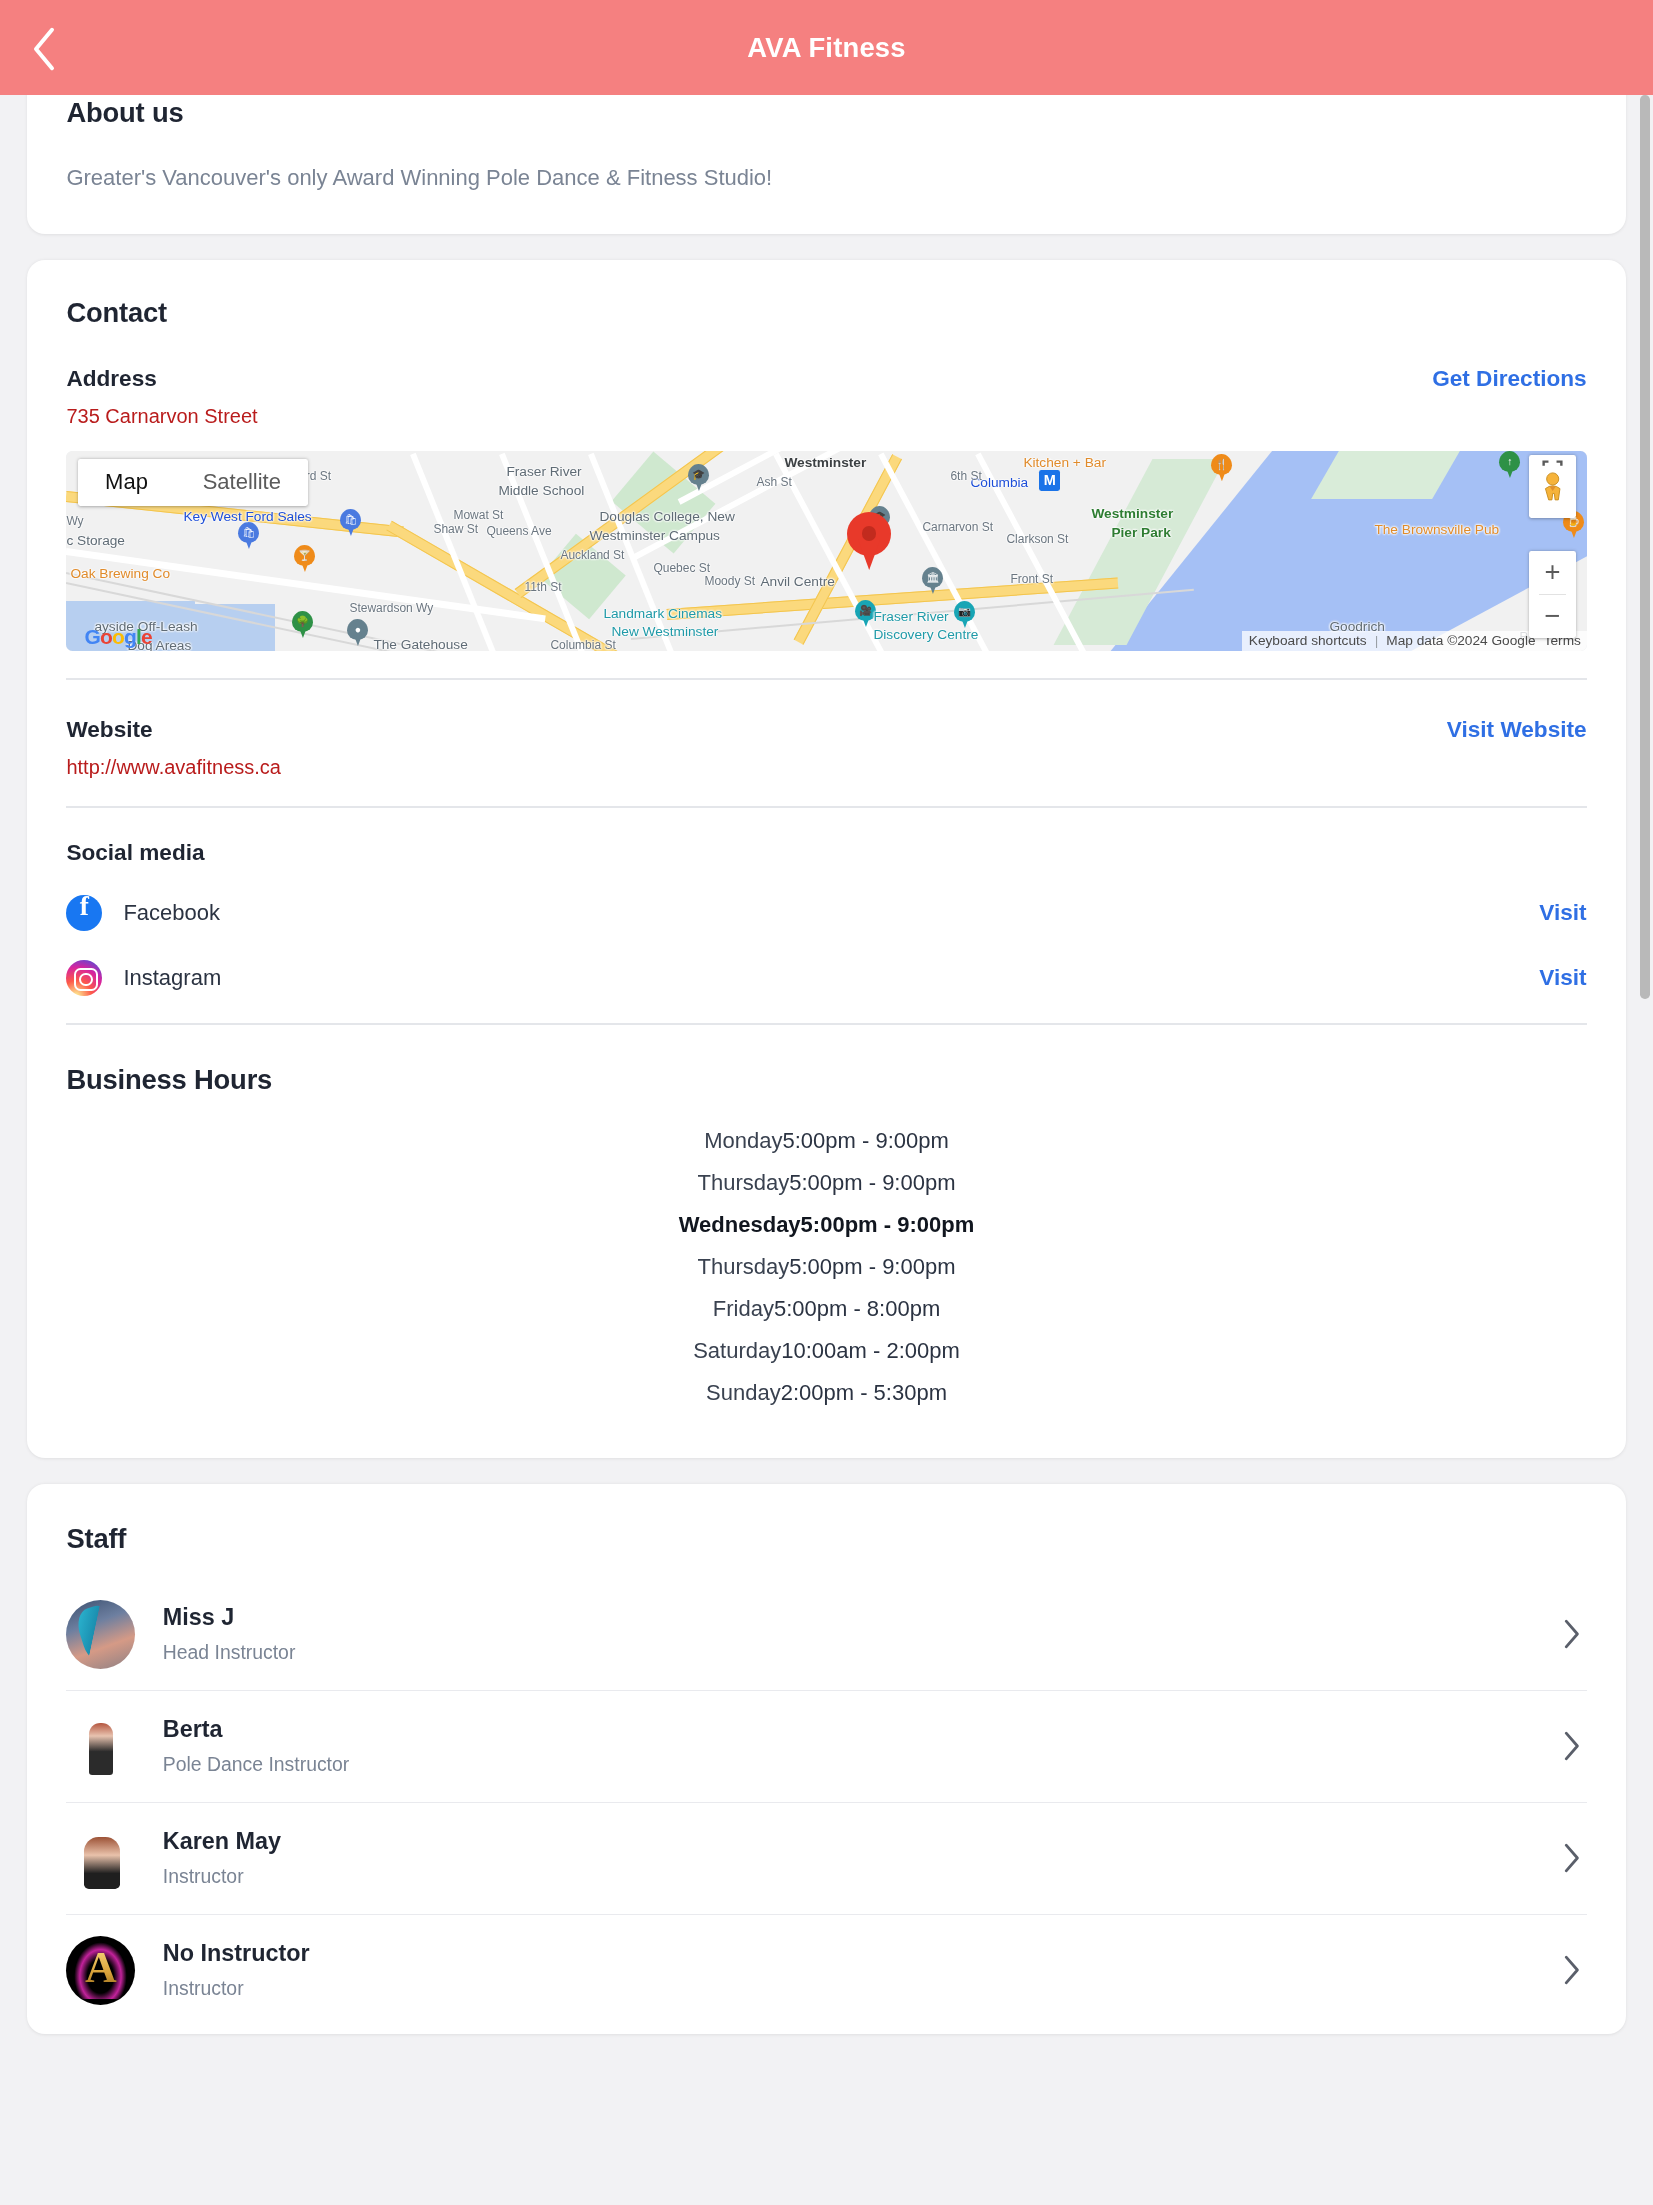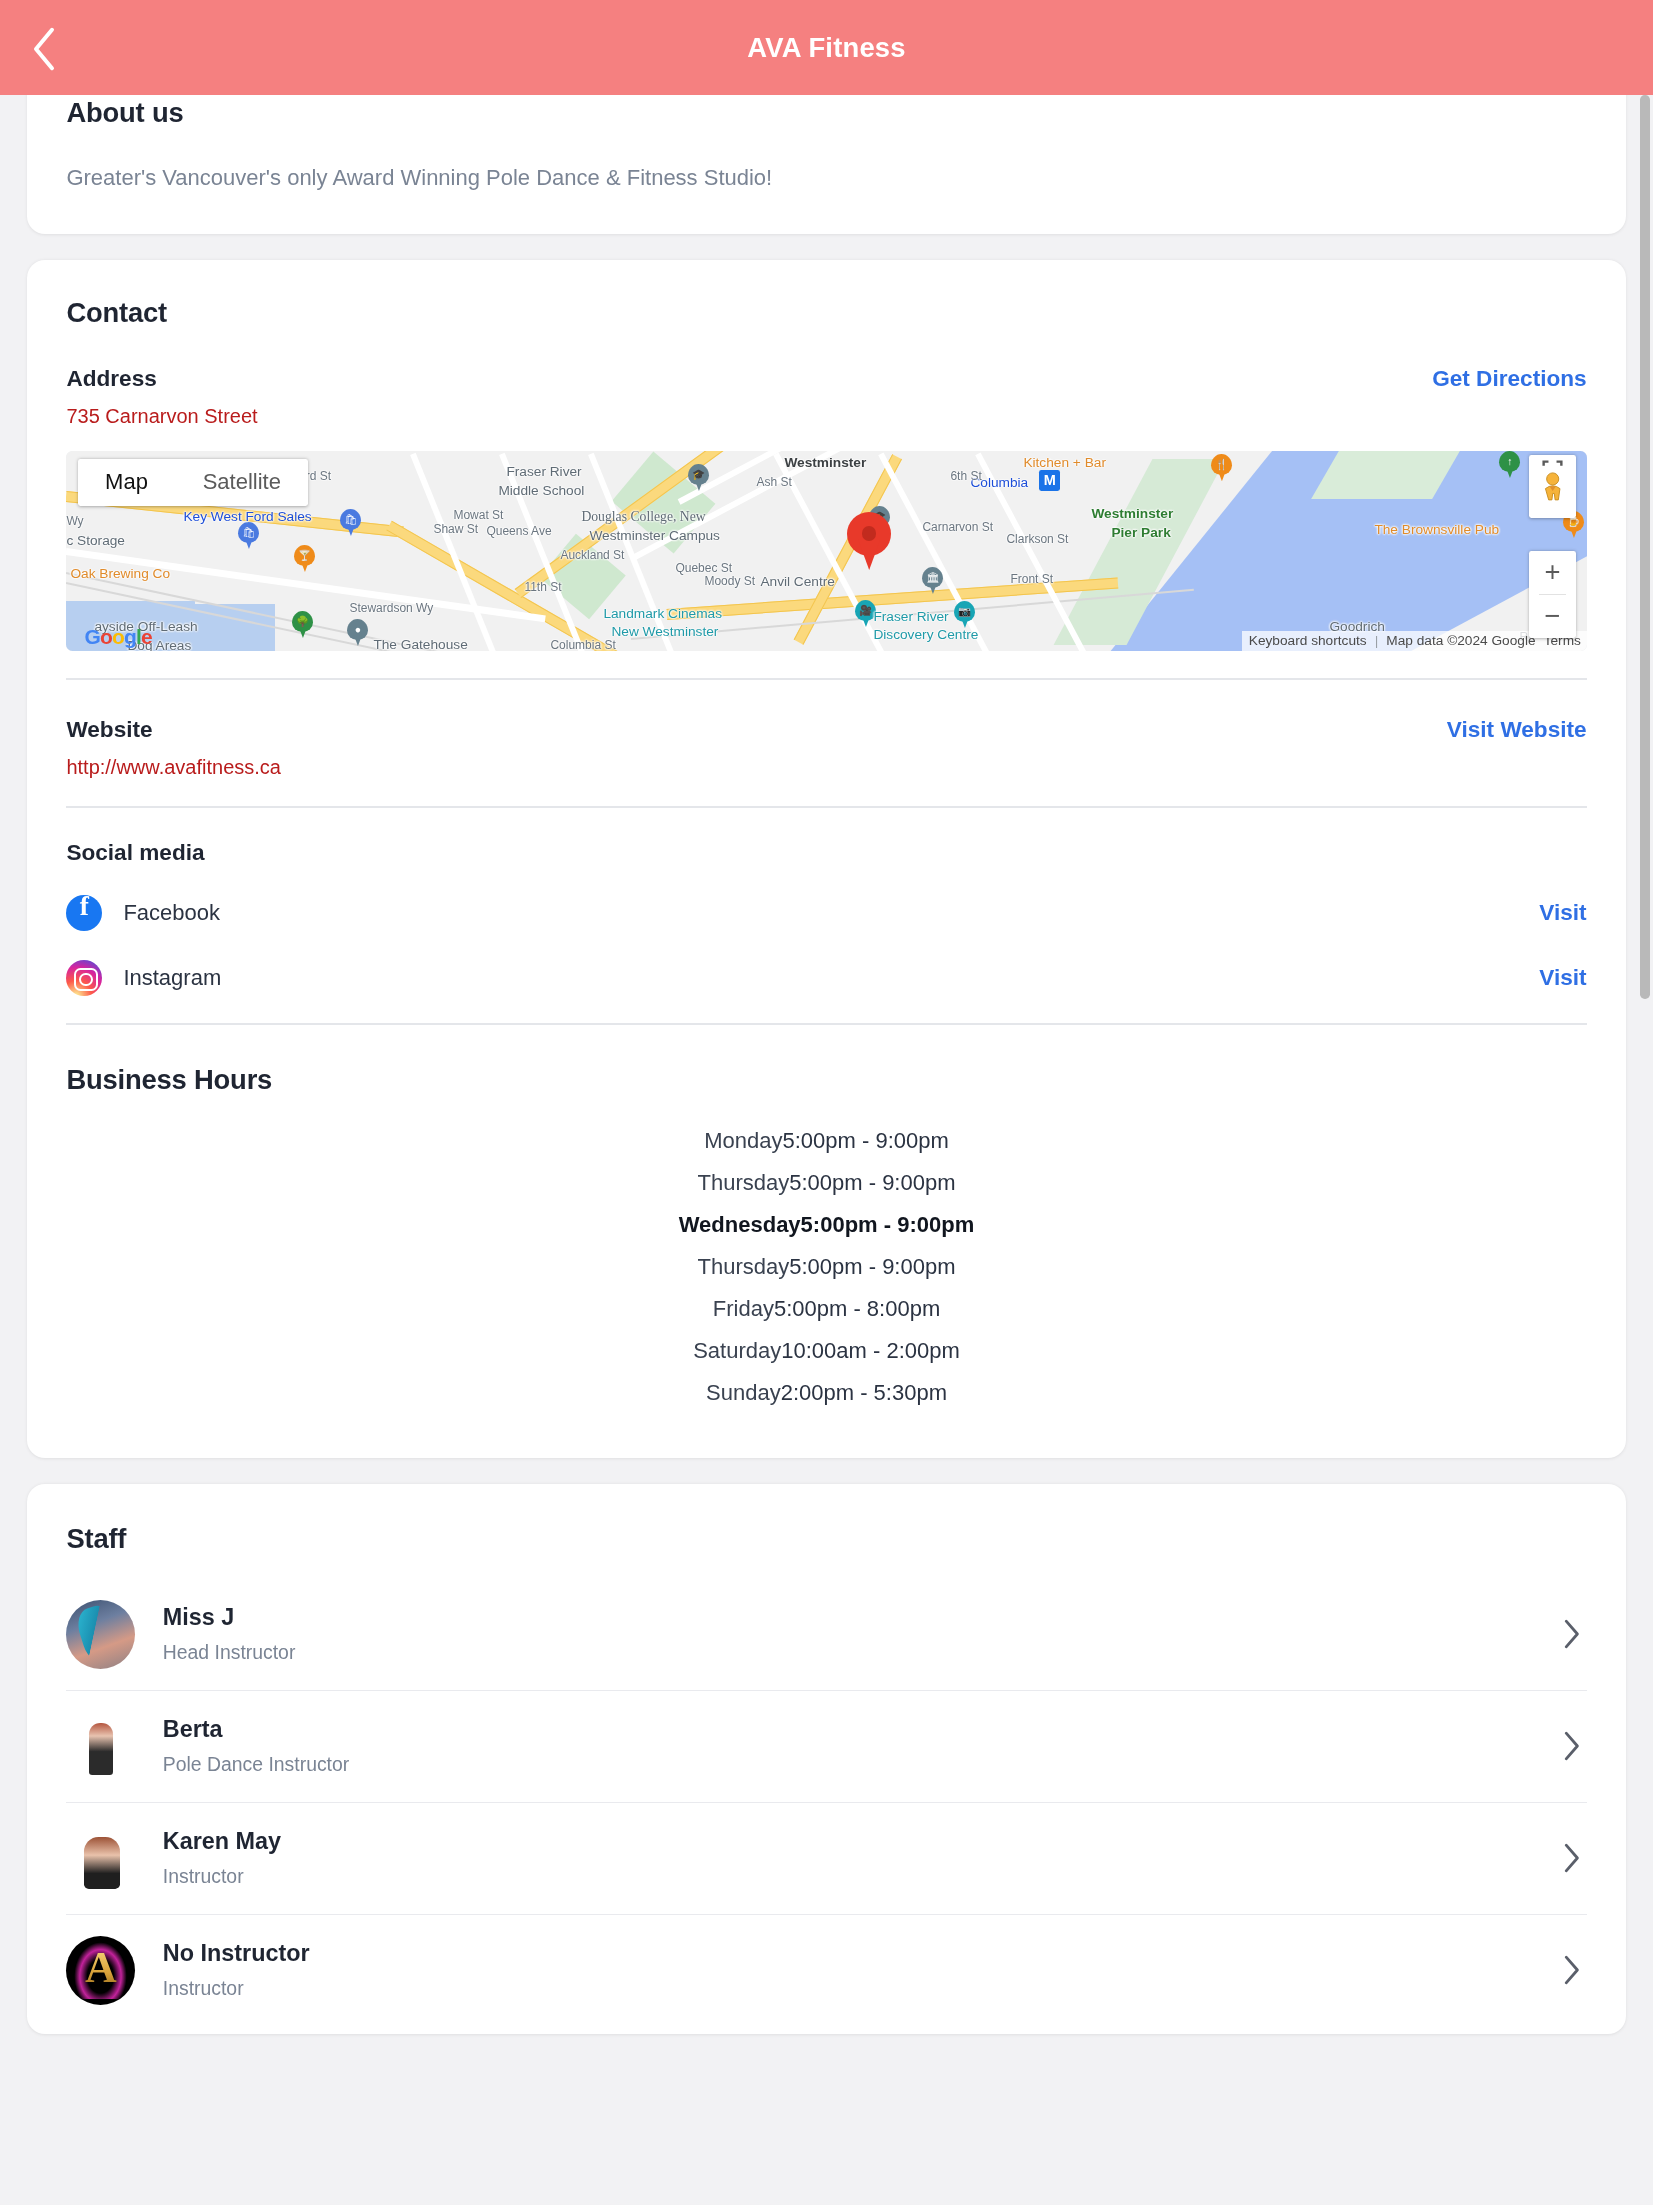--- a/index.html
+++ b/index.html
@@ -411,21 +411,21 @@
             <div class="mb-head"></div>
             <div class="mb-dot"></div>
           </div>
 
           <div id="map-labels">
               <div class="mlabel" style="left: 440px; top: 13px;">Fraser River</div>
               <div class="mlabel" style="left: 432px; top: 32px;">Middle School</div>
               <div class="mlabel dark" style="left: 718px; top: 4.8px;">Westminster</div>
               <div class="mlabel poi-orange" style="left: 957px; top: 4.8px;">Kitchen + Bar</div>
               <div class="mlabel poi-blue" style="left: 904px; top: 24px;">Columbia</div>
-              <div class="mlabel" style="left: 515px; top: 58px; font-family: Liberation Serif, serif;">Douglas College, New</div>
+              <div class="mlabel" style="left: 533px; top: 58px;">Douglas College, New</div>
               <div class="mlabel" style="left: 523px; top: 77px;">Westminster Campus</div>
               <div class="mlabel poi-green" style="left: 1025px; top: 55px;">Westminster</div>
               <div class="mlabel poi-green" style="left: 1045px; top: 74px;">Pier Park</div>
               <div class="mlabel poi-orange" style="left: 1308px; top: 71px;">The Brownsville Pub</div>
               <div class="mlabel poi-blue" style="left: 117px; top: 58px;">Key West Ford Sales</div>
               <div class="mlabel" style="left: 0px; top: 82px;">c Storage</div>
               <div class="mlabel poi-orange" style="left: 4px; top: 115px;">Oak Brewing Co</div>
               <div class="mlabel" style="left: 694px; top: 123px;">Anvil Centre</div>
               <div class="mlabel poi-teal" style="left: 537px; top: 155px;">Landmark Cinemas</div>
               <div class="mlabel poi-teal" style="left: 545px; top: 173px;">New Westminster</div>
@@ -440,21 +440,21 @@
               <div class="mlabel street" style="left: 367px; top: 71px;">Shaw St</div>
               <div class="mlabel street" style="left: 214px; top: 18px;">Oxford St</div>
               <div class="mlabel street" style="left: 690px; top: 24px;">Ash St</div>
               <div class="mlabel street" style="left: 884px; top: 18px;">6th St</div>
               <div class="mlabel street" style="left: 856px; top: 69px;">Carnarvon St</div>
               <div class="mlabel street" style="left: 940px; top: 81px;">Clarkson St</div>
               <div class="mlabel street" style="left: 944px; top: 121px;">Front St</div>
               <div class="mlabel street" style="left: 638px; top: 123px;">Moody St</div>
               <div class="mlabel street" style="left: 458px; top: 129px;">11th St</div>
               <div class="mlabel street" style="left: 494px; top: 97px;">Auckland St</div>
-              <div class="mlabel street" style="left: 562px; top: 110px; padding-left: 47px;">Quebec St</div>
+              <div class="mlabel street" style="left: 540px; top: 110px; padding-left: 47px;">Quebec St</div>
               <div class="mlabel street" style="left: 283px; top: 150px;">Stewardson Wy</div>
               <div class="mlabel street" style="left: 484px; top: 187px;">Columbia St</div>
               <div class="mlabel street" style="left: 0px; top: 63px;">Wy</div>
               <div class="mlabel street" style="left: 1453px; top: 179px;">Rd</div>
             </div>
 
           <div class="map-toggle">
             <div class="active">Map</div>
             <div>Satellite</div>
           </div>

